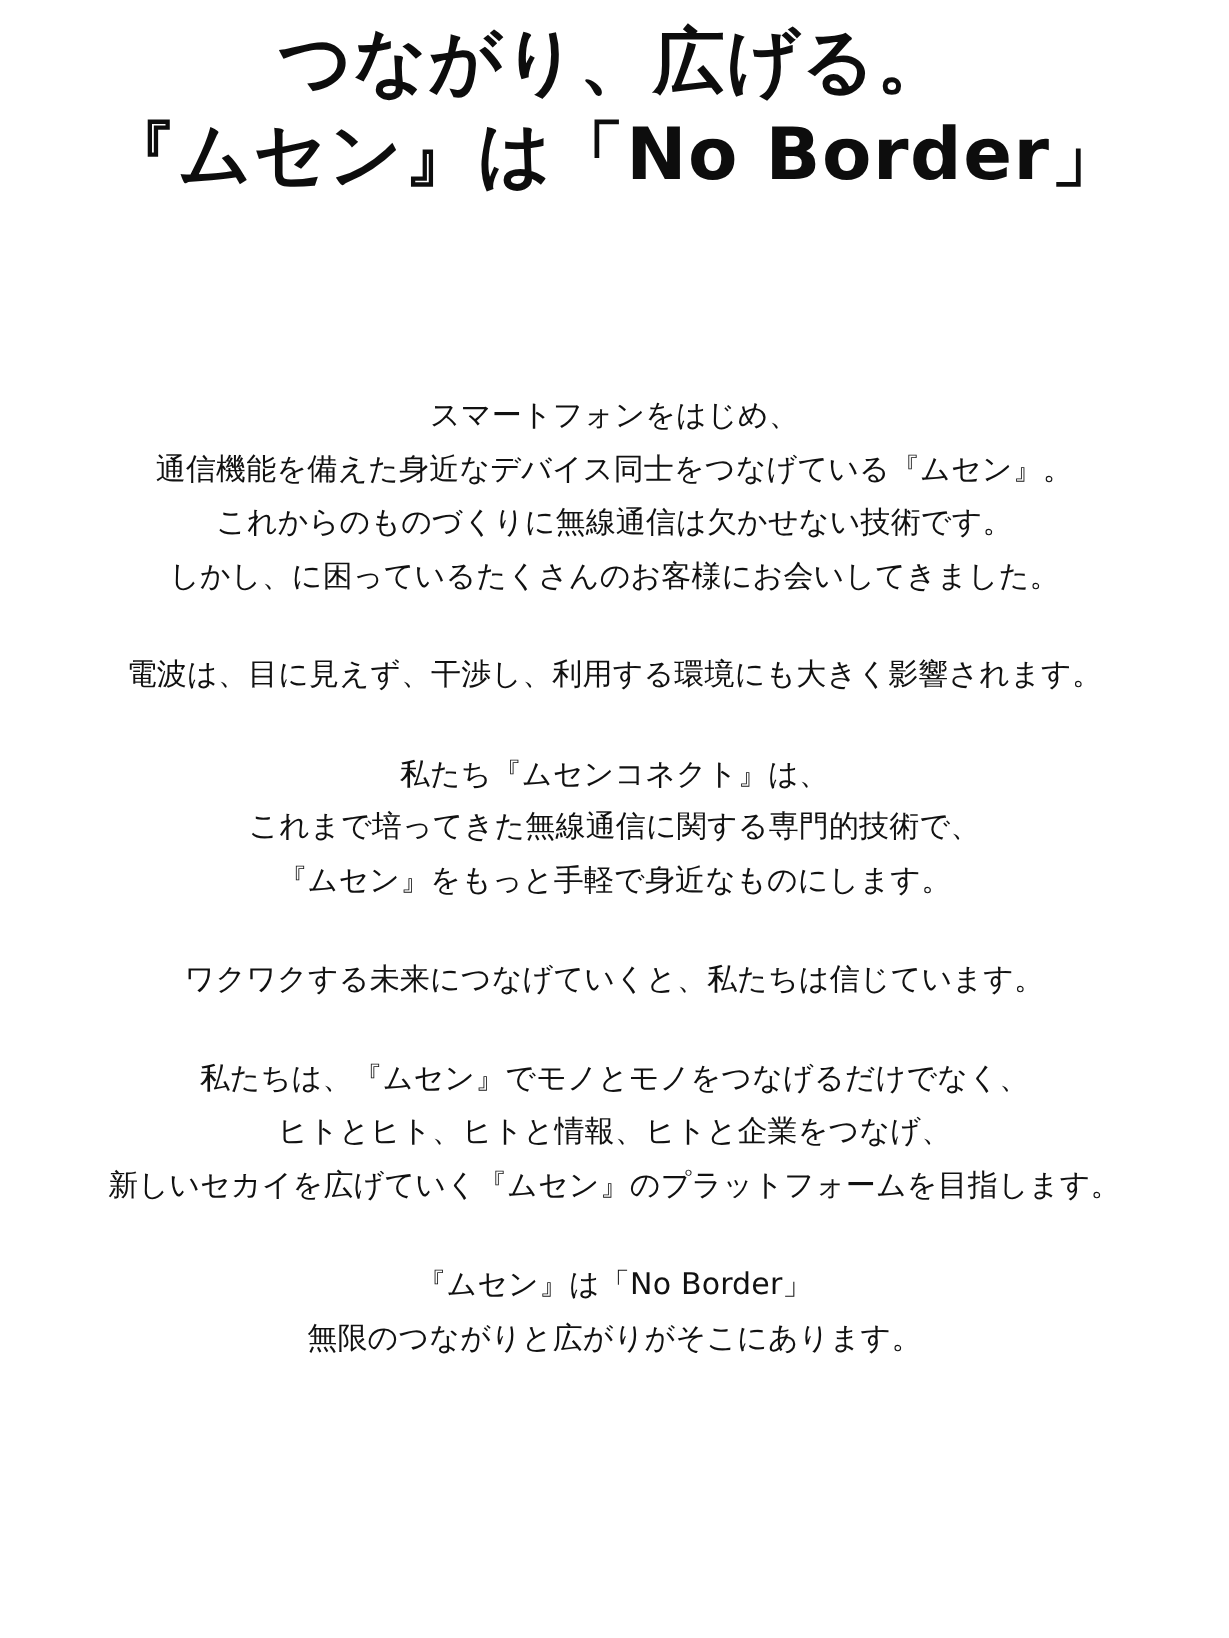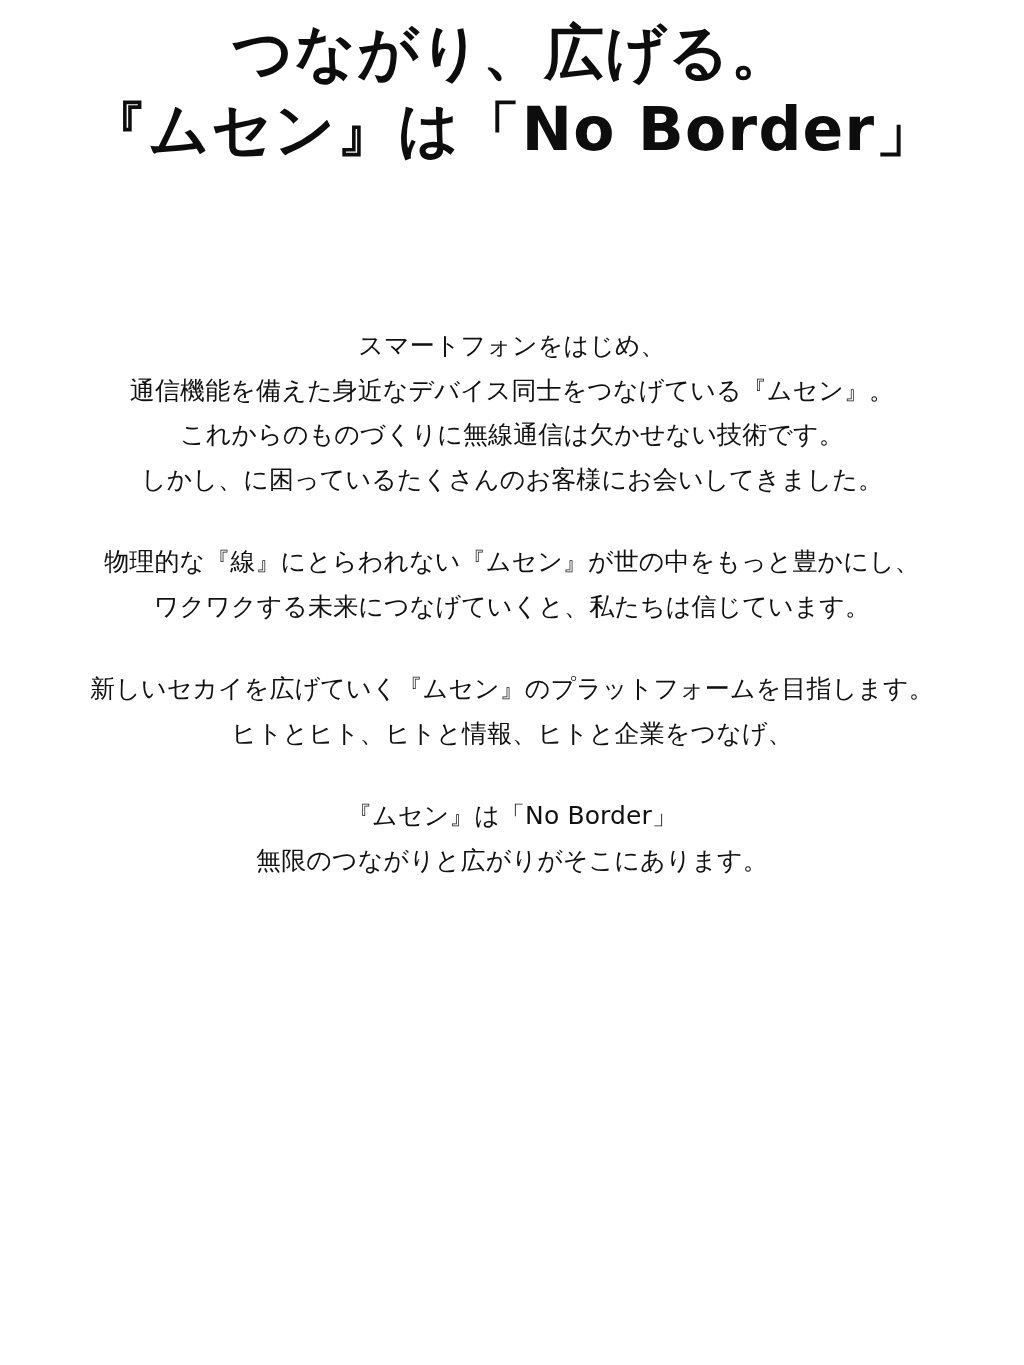--- a/index.html
+++ b/index.html
@@ -76,31 +76,37 @@
   <div class="body-copy">
 
     <p class="para">
       <span class="ln">スマートフォンをはじめ、</span>
       <span class="ln">通信機能を備えた身近なデバイス同士をつなげている『ムセン』。</span>
       <span class="ln">これからのものづくりに無線通信は欠かせない技術です。</span>
       <span class="ln">しかし、に困っているたくさんのお客様にお会いしてきました。</span>
     </p>
 
     <p class="para">
+      <span class="ln">電波は、目に見えず、干渉し、利用する環境にも大きく影響されます。</span>
     </p>
 
+    <p class="para">
+      <span class="ln">私たち『ムセンコネクト』は、</span>
+      <span class="ln">これまで培ってきた無線通信に関する専門的技術で、</span>
+      <span class="ln">『ムセン』をもっと手軽で身近なものにします。</span>
+    </p>
 
     <p class="para">
-      <span class="ln">物理的な『線』にとらわれない『ムセン』が世の中をもっと豊かにし、</span>
       <span class="ln">ワクワクする未来につなげていくと、私たちは信じています。</span>
     </p>
 
     <p class="para">
+      <span class="ln">私たちは、『ムセン』でモノとモノをつなげるだけでなく、</span>
+      <span class="ln">ヒトとヒト、ヒトと情報、ヒトと企業をつなげ、</span>
       <span class="ln">新しいセカイを広げていく『ムセン』のプラットフォームを目指します。</span>
-      <span class="ln">ヒトとヒト、ヒトと情報、ヒトと企業をつなげ、</span>
     </p>
 
     <p class="para">
       <span class="ln">『ムセン』は「No Border」</span>
       <span class="ln">無限のつながりと広がりがそこにあります。</span>
     </p>
 
   </div>
 </div>
 

